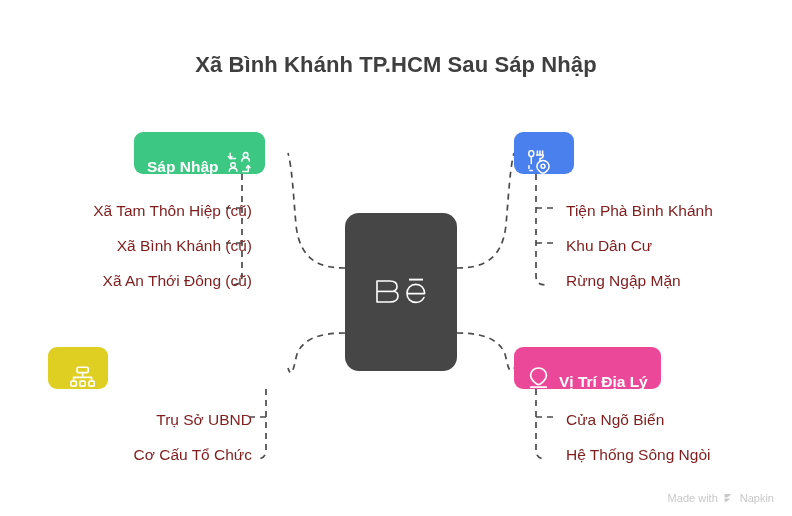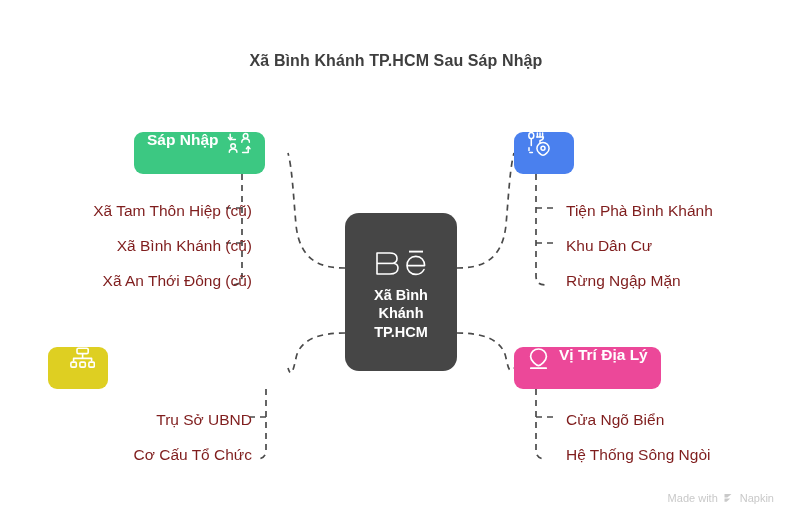--- a/index.html
+++ b/index.html
@@ -17,21 +17,21 @@
     -webkit-font-smoothing: antialiased;
   }
 
   
   #page-title {
     position: absolute;
     top: 52px;
     left: 0;
     width: 792px;
     text-align: center;
-    font-size: 16px;
+    font-size: 22px;
     font-weight: bold;
     color: #3f3f3f;
     letter-spacing: 0.1px;
   }
 
   
   #connectors {
     position: absolute;
     top: 0; left: 0;
     width: 792px;
@@ -69,21 +69,21 @@
     font-weight: bold;
     line-height: 1.28;
     text-align: center;
     white-space: pre-line;
   }
 
   
   .pill {
     position: absolute;
     display: flex;
-    align-items: flex-start;
+    align-items: flex-end;
     height: 42px;
     border-radius: 9px;
     padding: 0 13px;
     box-sizing: border-box;
     color: #ffffff;
     font-size: 15.5px;
     font-weight: bold;
     white-space: nowrap;
   }
   .pill .pill-label { line-height: 1; }
@@ -169,23 +169,20 @@
 <div id="center-node">
   <svg id="center-logo" width="54" height="32" viewBox="0 0 54 32">
 
     <path d="M3 6 L3 27 L16 27 C21 27 24 24.5 24 21 C24 18 22 16.6 19.5 16.2 C21.6 15.6 23 14 23 11.6 C23 8.2 20.4 6 15.8 6 Z" fill="none" stroke="#ffffff" stroke-width="1.6" stroke-linejoin="round"></path>
     <path d="M3 16.4 L19.5 16.4" fill="none" stroke="#ffffff" stroke-width="1.6"></path>
 
     <path d="M50 22.5 C48.4 25.6 45.6 27.4 42 27.4 C36.7 27.4 33 23.6 33 18.4 C33 13.2 36.6 9.4 41.8 9.4 C47.2 9.4 50.6 13.2 50.6 18.6 L33.2 18.6" fill="none" stroke="#ffffff" stroke-width="1.6" stroke-linecap="round" stroke-linejoin="round"></path>
 
     <path d="M35 4.6 L49 4.6" fill="none" stroke="#ffffff" stroke-width="1.9" stroke-linecap="butt"></path>
   </svg>
-  <div id="center-label">Xã Bình
-Khánh
-TP.HCM</div>
 </div>
 
 <div class="pill icon-right" id="pill-sapnhap">
   <span class="pill-label">Sáp Nhập</span>
   <span class="pill-icon">
     <svg width="25" height="23" viewBox="0 0 25 23">
 
       <path d="M3.2 2.2 L3.2 7.6 L8.4 7.6" fill="none" stroke="#fff" stroke-width="1.5" stroke-linecap="round" stroke-linejoin="round"></path>
       <path d="M1.4 5.6 L3.2 7.8 L5.0 5.6" fill="none" stroke="#fff" stroke-width="1.5" stroke-linecap="round" stroke-linejoin="round"></path>
 

